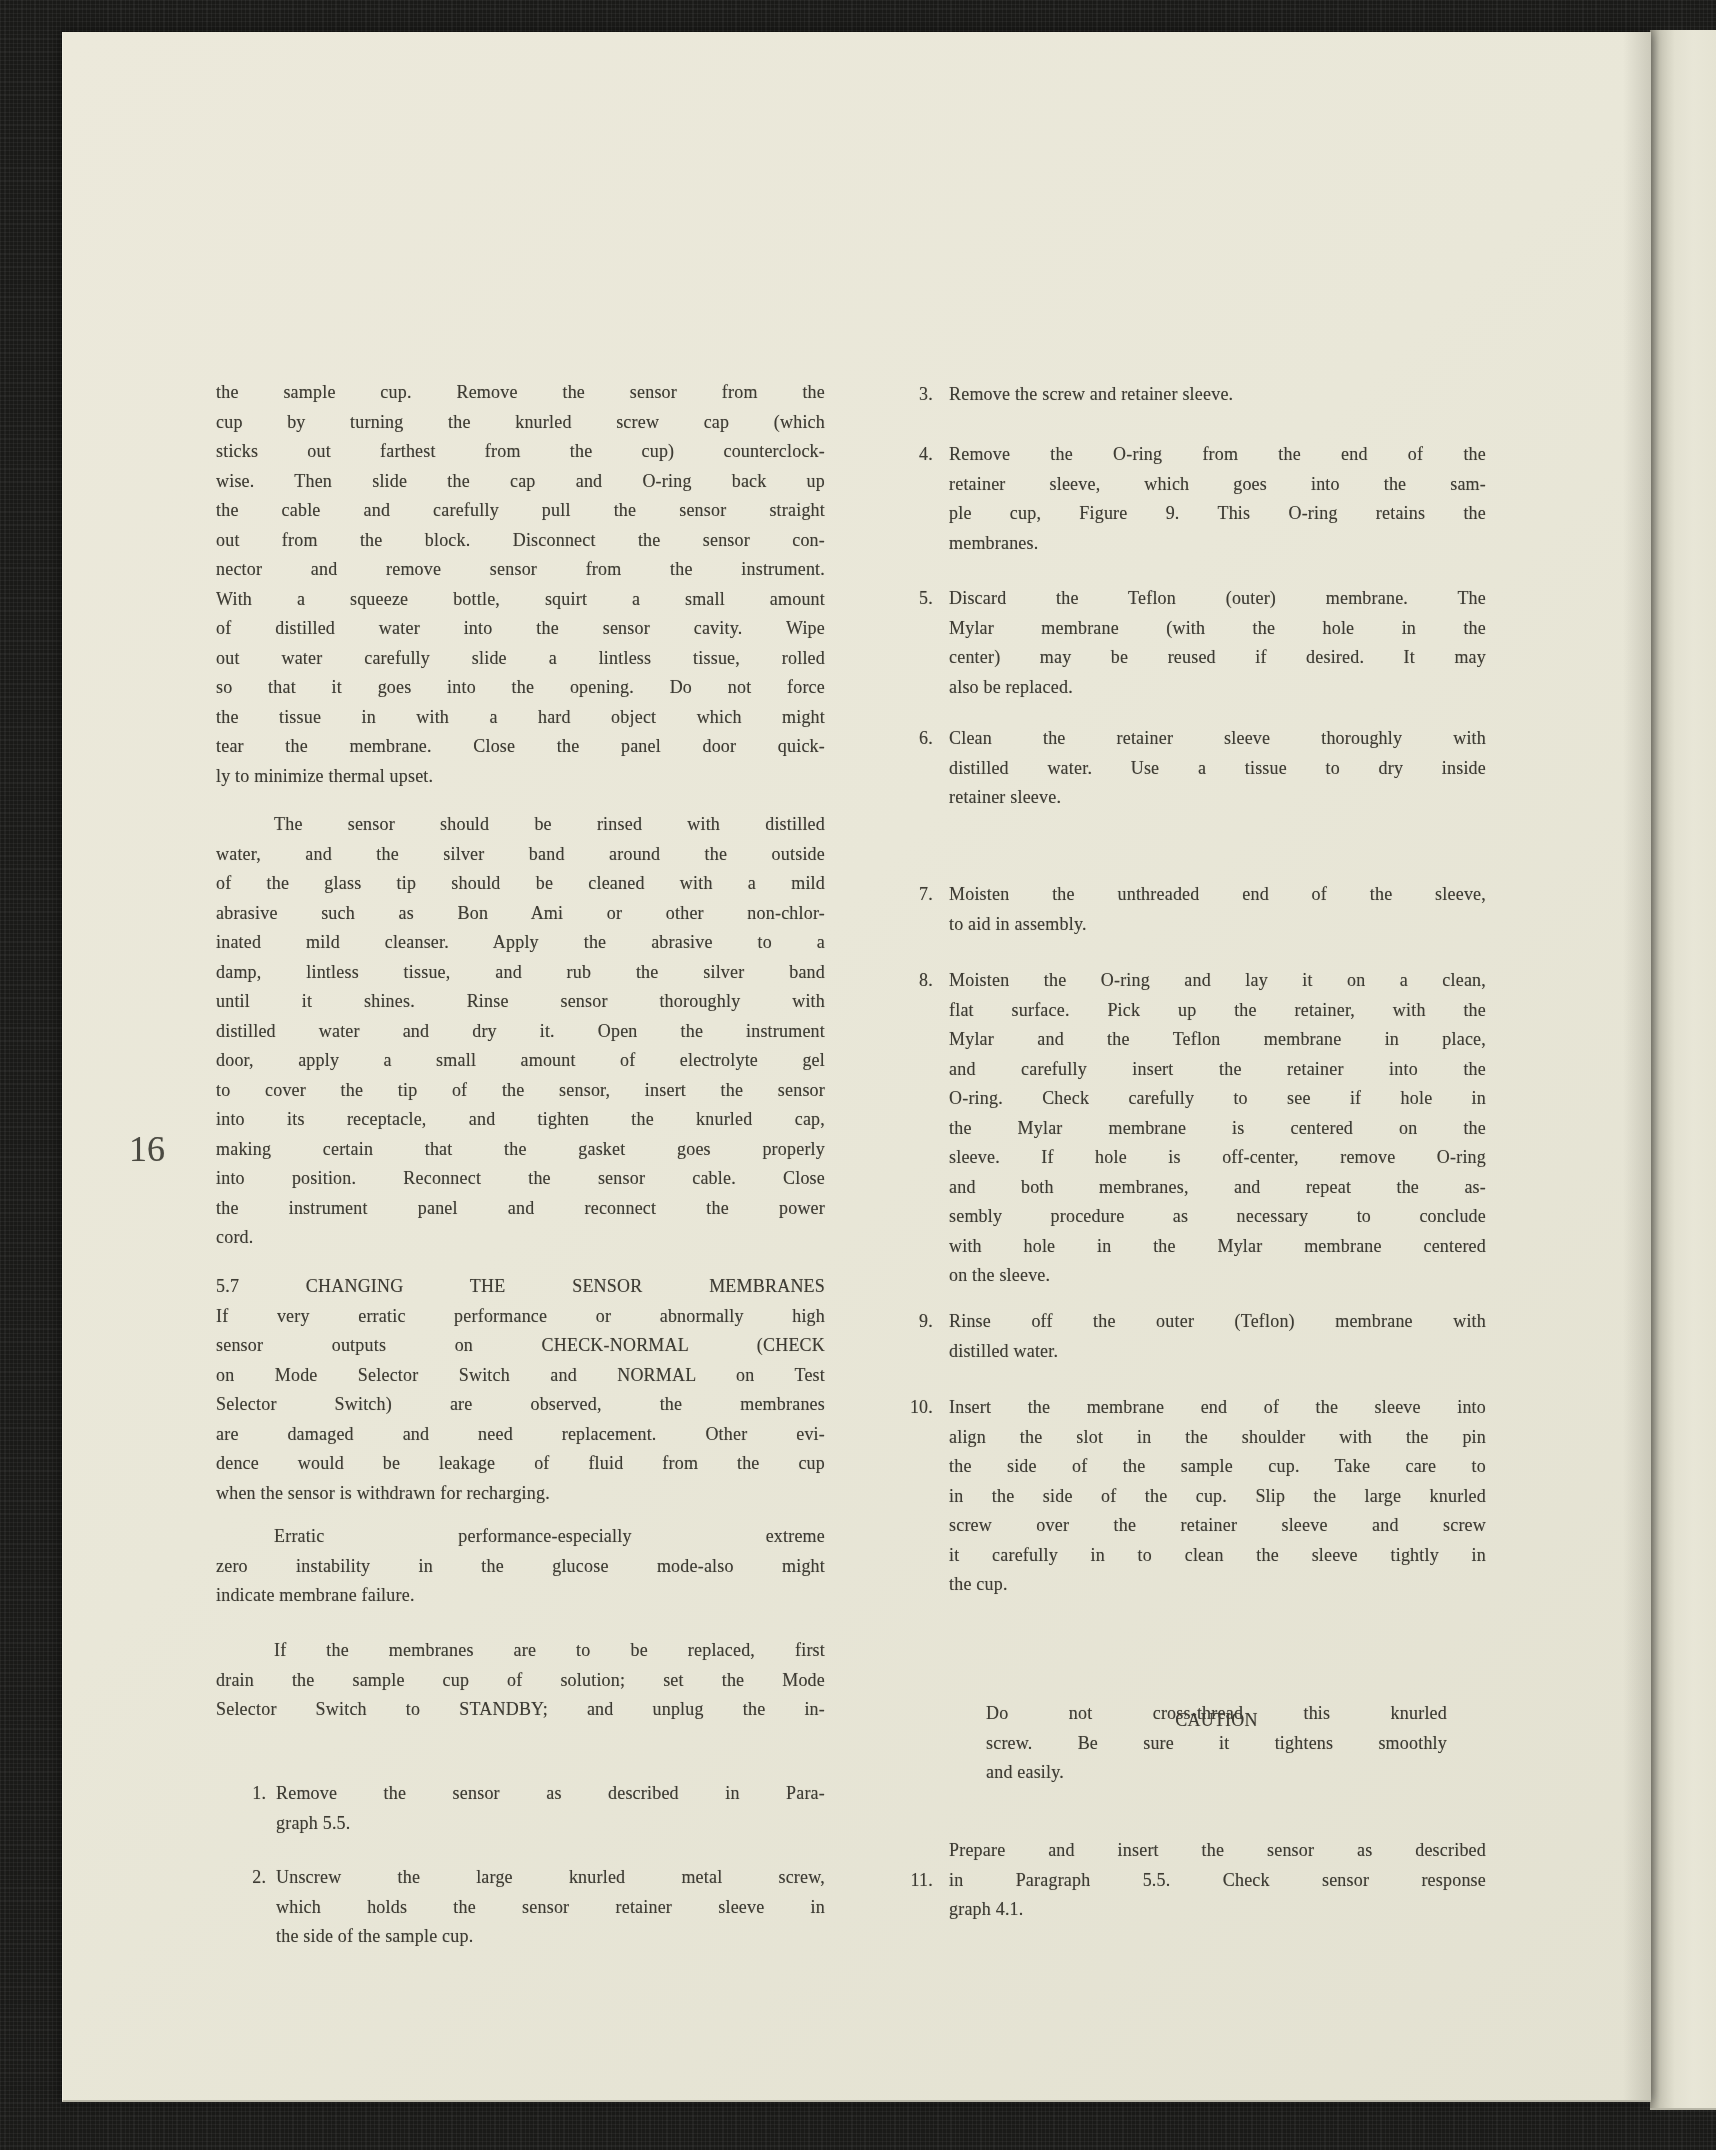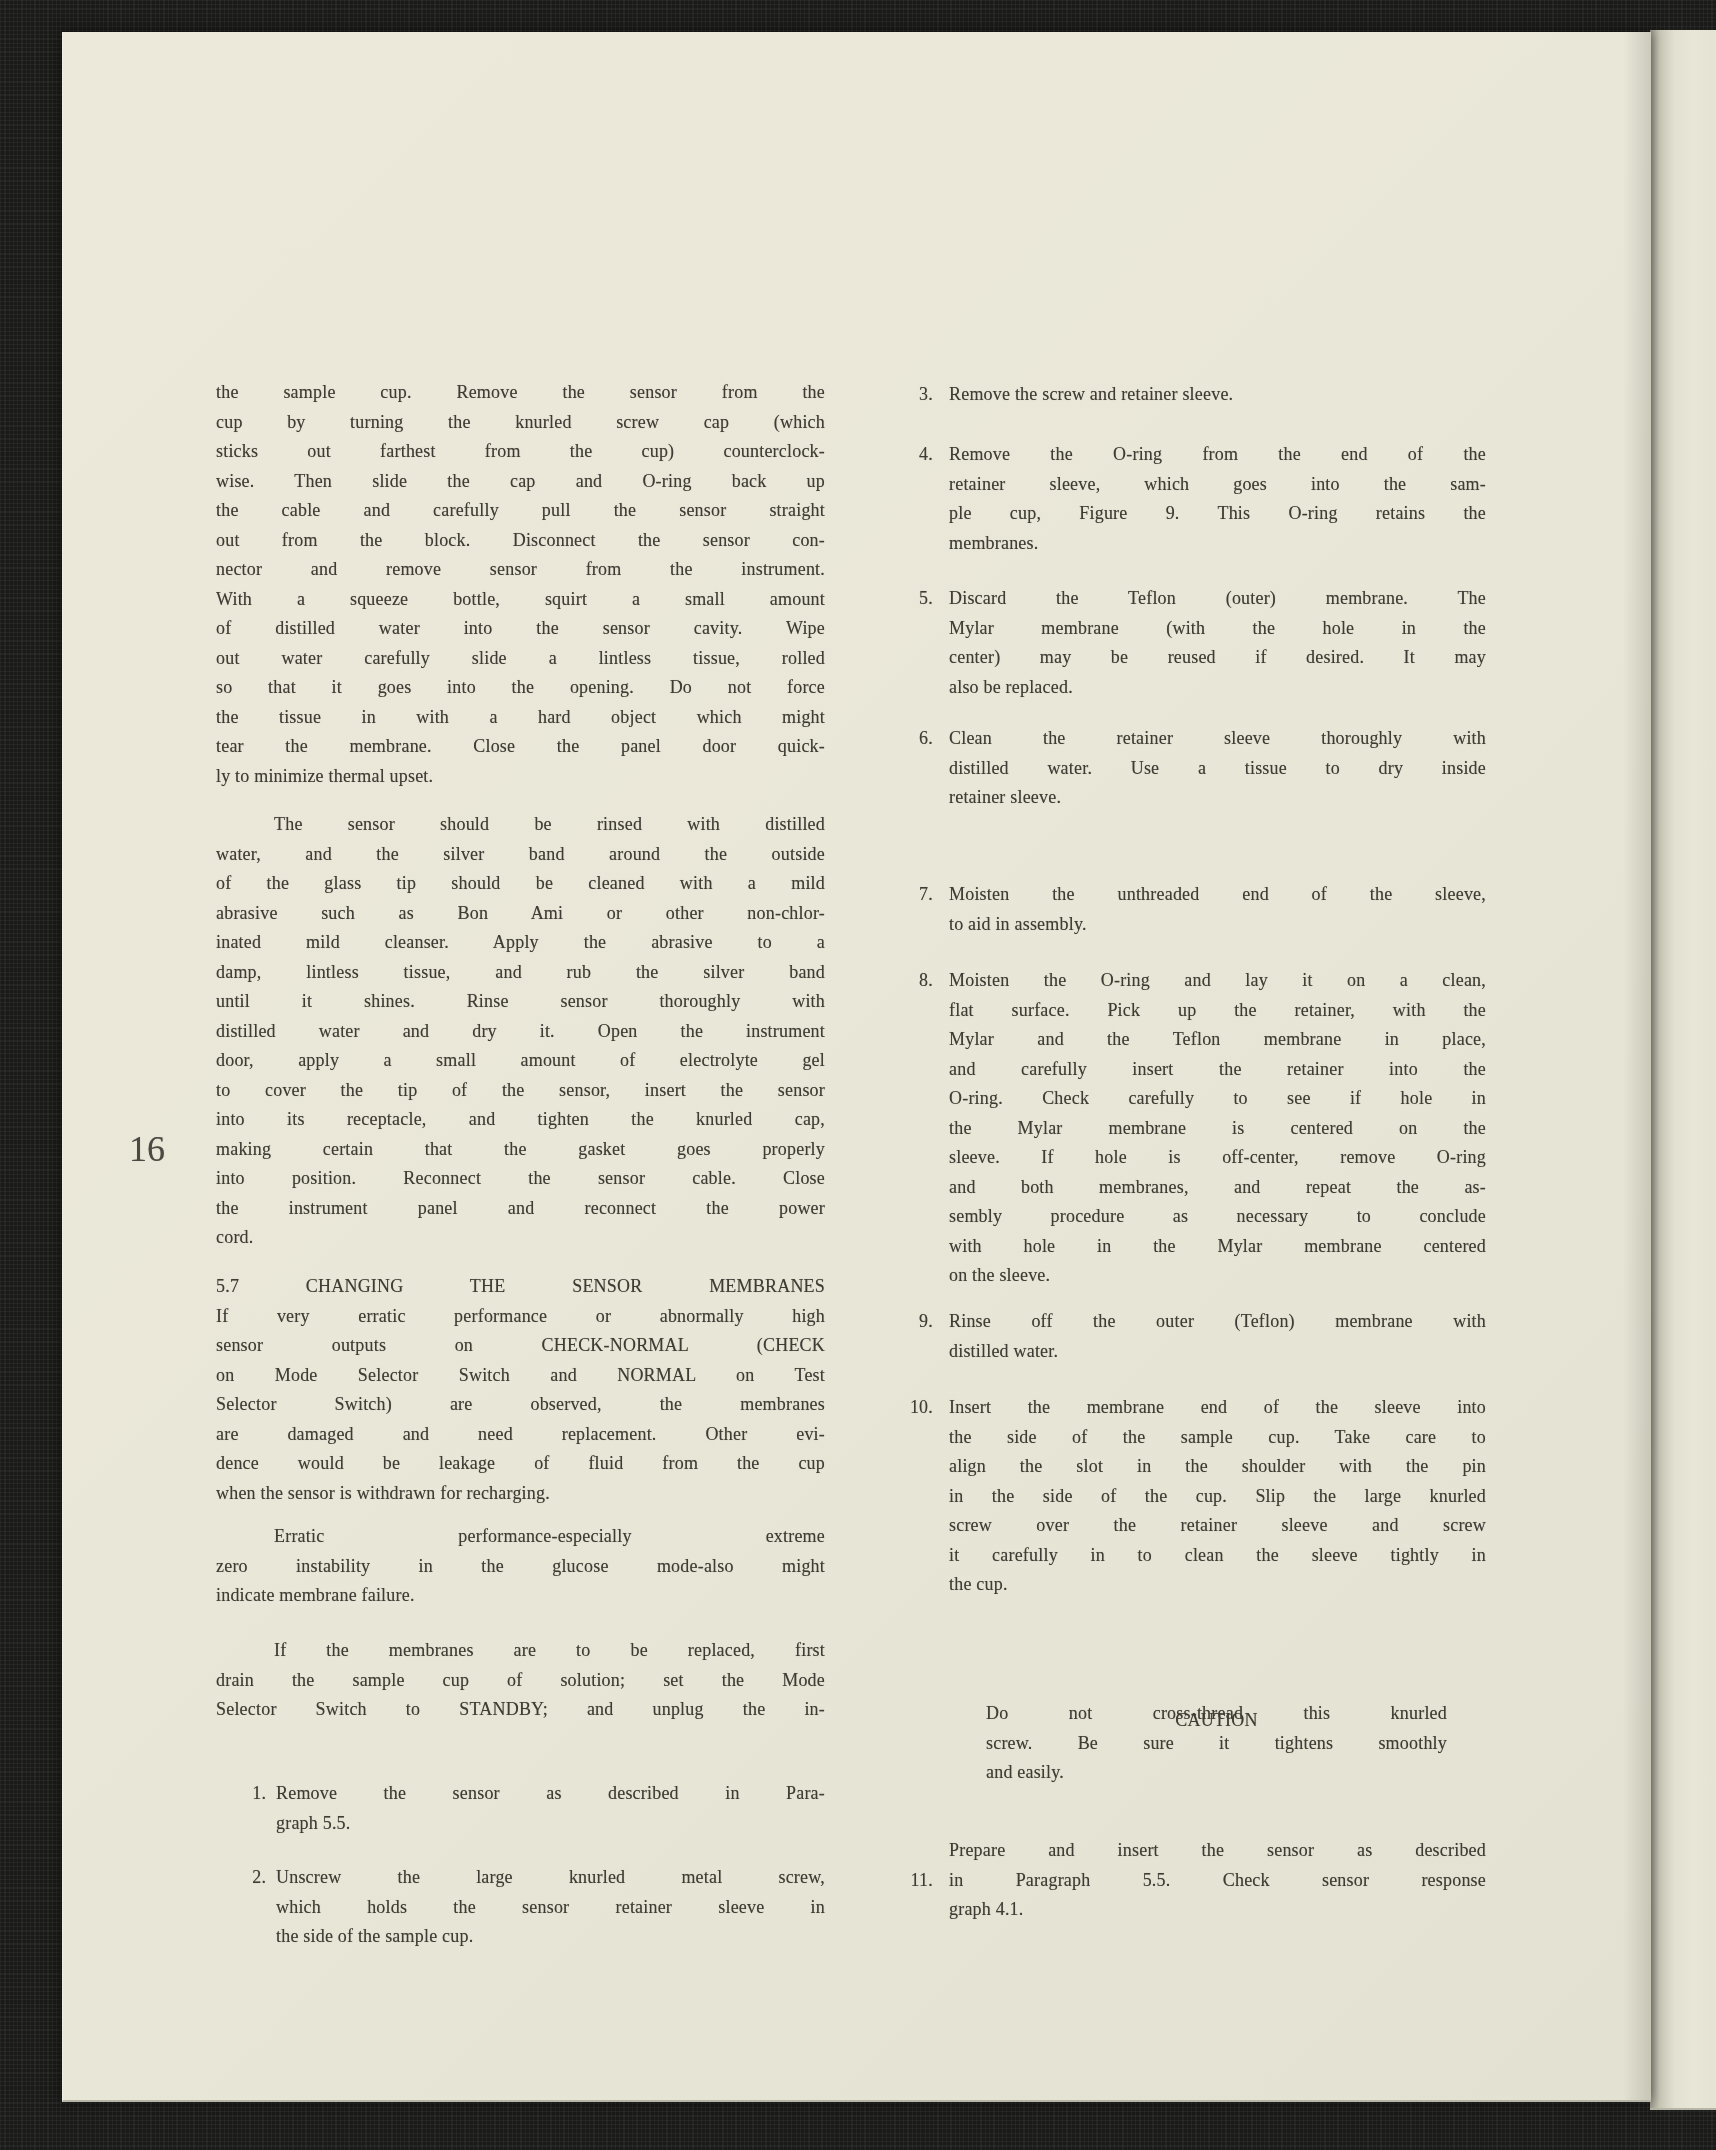--- a/index.html
+++ b/index.html
@@ -193,22 +193,22 @@
       <span class="itxt">
           <div class="pline just">Rinse off the outer (Teflon) membrane with</div>
           <div class="pline">distilled water.</div>
         </span>
     </div>
 
     <div class="block item rgt" style="left:834px; top:1361px; width:589px;">
       <span class="num">10.</span>
       <span class="itxt">
           <div class="pline just">Insert the membrane end of the sleeve into</div>
+          <div class="pline just">align the slot in the shoulder with the pin</div>
           <div class="pline just">the side of the sample cup. Take care to</div>
-          <div class="pline just">align the slot in the shoulder with the pin</div>
           <div class="pline just">in the side of the cup. Slip the large knurled</div>
           <div class="pline just">screw over the retainer sleeve and screw</div>
           <div class="pline just">it carefully in to clean the sleeve tightly in</div>
           <div class="pline">the cup.</div>
         </span>
     </div>
 
     <div class="block caution-title" style="left:923px; top:1674px; width:461px;">CAUTION</div>
 
     <div class="block" style="left:923px; top:1667px; width:461px;">

